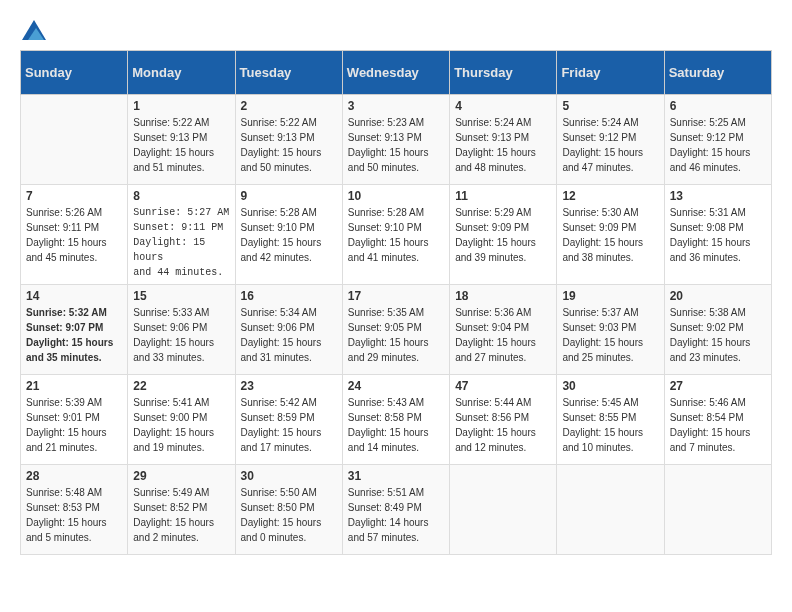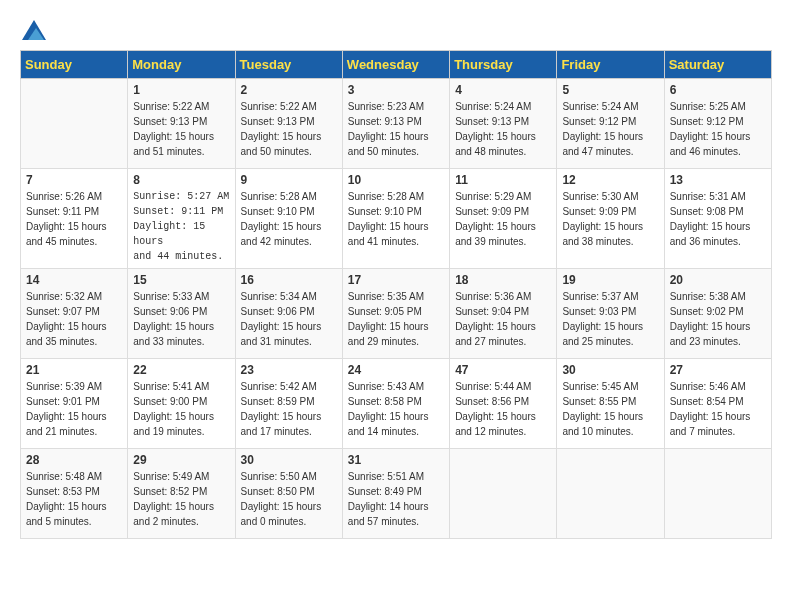--- a/index.html
+++ b/index.html
@@ -53,24 +53,24 @@
       font-size: 18px;
       color: #444;
     }
     table {
       width: 100%;
       border-collapse: collapse;
       table-layout: fixed;
     }
     thead tr th {
       background-color: #1a5fa8;
-      color: #fde047;
+      color: #e5e5e5;
       font-size: 13px;
       font-weight: bold;
-      padding: 6px 4px;
+      padding: 14px 4px;
       text-align: left;
       border: 1px solid #ccc;
     }
     tbody tr td {
       vertical-align: top;
       padding: 4px 5px;
       font-size: 10.5px;
       color: #333;
       border: 1px solid #ddd;
       height: 90px;
@@ -218,21 +218,21 @@
           <span class="day-num">13</span>
           <div class="day-info" style="white-space: pre-line;">Sunrise: 5:31 AM
 Sunset: 9:08 PM
 Daylight: 15 hours
 and 36 minutes.</div>
         </td>
       </tr>
       <tr>
         <td>
           <span class="day-num">14</span>
-          <div class="day-info" style="white-space: pre-line;">Sunrise: 5:32 AM
+          <div class="day-info" style="white-space: pre-line; font-weight: bold;">Sunrise: 5:32 AM
 Sunset: 9:07 PM
 Daylight: 15 hours
 and 35 minutes.</div>
         </td>
         <td>
           <span class="day-num">15</span>
           <div class="day-info" style="white-space: pre-line;">Sunrise: 5:33 AM
 Sunset: 9:06 PM
 Daylight: 15 hours
 and 33 minutes.</div>

